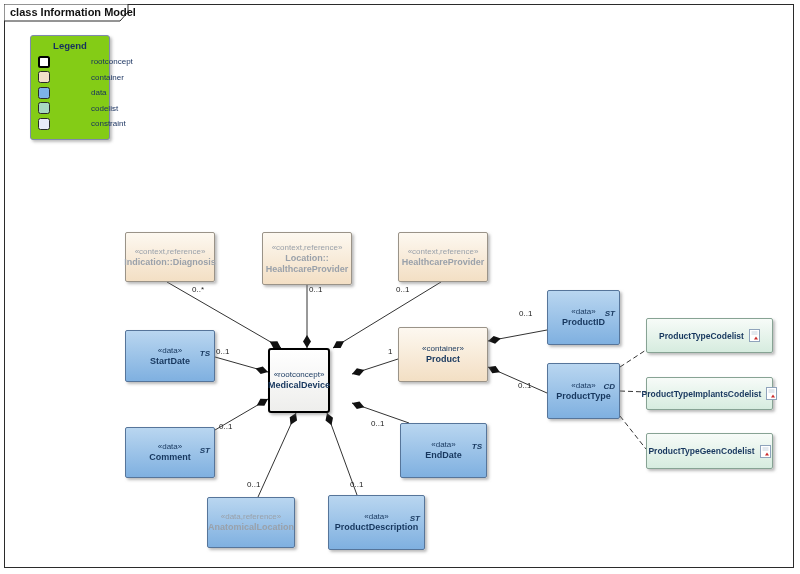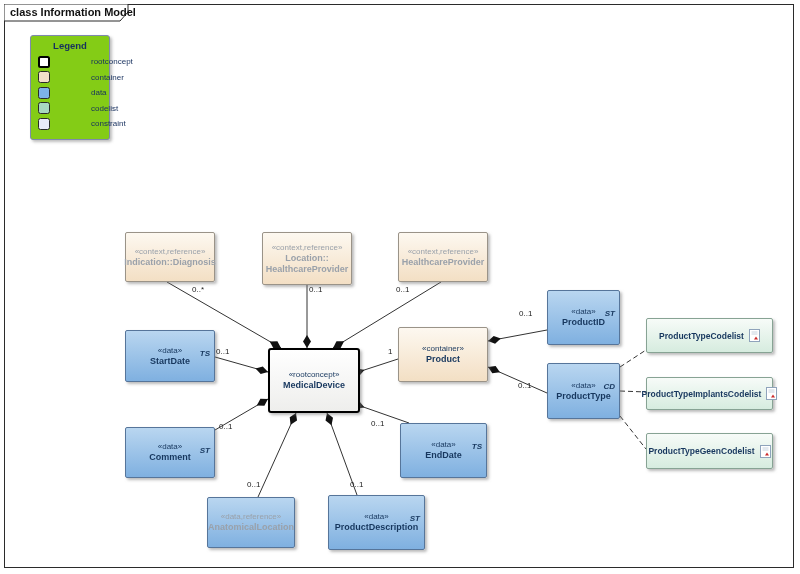--- a/index.html
+++ b/index.html
@@ -118,21 +118,21 @@
     <span class="ttag">TS</span>
     <div class="stereo">«data»</div>
     <div class="nname">StartDate</div>
   </div>
   <div class="node blue" style="left:125px;top:427px;width:90px;height:51px">
     <span class="ttag">ST</span>
     <div class="stereo">«data»</div>
     <div class="nname">Comment</div>
   </div>
 
-  <div class="node root" style="left:268px;top:348px;width:92px;height:65px">
+  <div class="node root" style="left:268px;top:348px;width:62px;height:65px">
     <div class="stereo">«rootconcept»</div>
     <div class="nname">MedicalDevice</div>
   </div>
 
   <div class="node blue reftext" style="left:207px;top:497px;width:88px;height:51px">
     <div class="stereo">«data,reference»</div>
     <div class="nname">AnatomicalLocation</div>
   </div>
 
   <div class="node tan" style="left:398px;top:327px;width:90px;height:55px">

